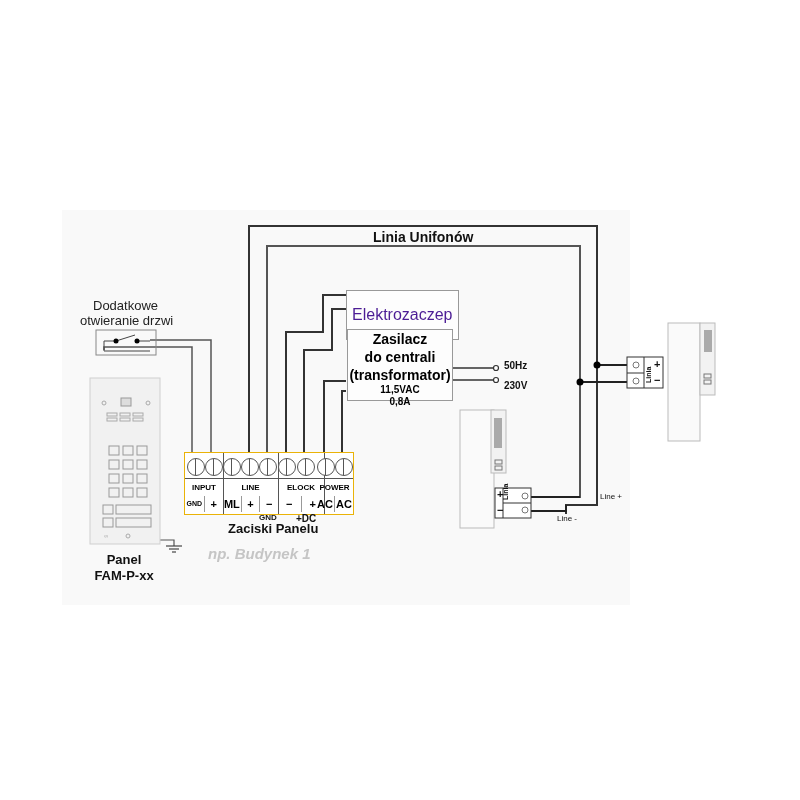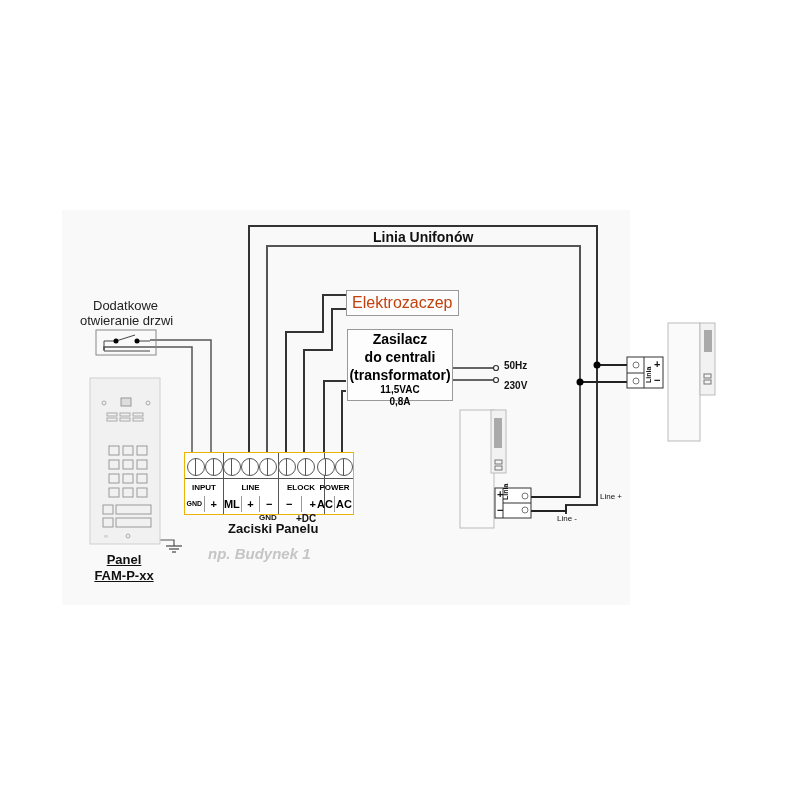--- a/index.html
+++ b/index.html
@@ -4,21 +4,21 @@
   <style>
     html, body { margin: 0; padding: 0; background: #ffffff; }
     body { width: 800px; height: 800px; position: relative; overflow: hidden; font-family: "Liberation Sans", sans-serif; }
     #canvas { position: absolute; left: 0; top: 0; }
     .bg-area { position: absolute; left: 62px; top: 210px; width: 568px; height: 395px; background: #f9f9f9; }
     .lbl { position: absolute; color: #111; white-space: nowrap; }
     .title-line { font-size: 14px; font-weight: bold; }
     .small { font-size: 13px; color: #222; }
     .bold-s { font-size: 10px; font-weight: bold; }
     .box { position: absolute; border: 1px solid #999; background: #fdfdfd; }
-    .elek { font-size: 16px; color: #c2410c; padding: 3px 5px; }
+    .elek { font-size: 16px; color: #4c1d95; padding: 15px 5px; }
     .zas { text-align: center; font-weight: bold; }
     .zas .l1 { font-size: 14px; line-height: 18px; }
     .zas .l2 { font-size: 10px; line-height: 12px; }
     .panel-name { font-size: 13px; font-weight: bold; text-align: center; line-height: 16px; }
     .watermark { font-size: 15px; font-style: italic; font-weight: bold; color: #c5c5c5; }
     .term-block { position: absolute; left: 184px; top: 452px; width: 168px; height: 61px; border: 1px solid #eab308; background: #fff; }
     .tb-group { position: absolute; top: 0; height: 61px; border-right: 1px solid #555; }
     .tb-group:last-child { border-right: none; }
     .tb-hdr { position: absolute; top: 30px; left: 0; right: 0; text-align: center; font-size: 8px; font-weight: bold; }
     .tb-pins { position: absolute; top: 43px; left: 0; right: 0; display: flex; }
@@ -197,21 +197,21 @@
     </div>
   </div>
 </div>
 
 <div class="lbl" style="left:259px; top:513px; font-size:8px; font-weight:bold;">GND</div>
 <div class="lbl" style="left:296px; top:513px; font-size:10px; font-weight:bold;">+DC</div>
 <div class="lbl" style="left:228px; top:521px; font-size:13px; font-weight:bold;">Zaciski Panelu</div>
 
 <div class="lbl watermark" style="left:208px; top:545px;">np. Budynek 1</div>
 
-<div class="lbl panel-name" style="left:92px; top:552px; width:64px;text-decoration:underline;">
+<div class="lbl panel-name" style="left:92px; top:552px; width:64px;">
   <div>Panel</div>
   <div>FAM-P-xx</div>
 </div>
 
 <div class="lbl" style="left:497px; top:488px; font-size:11px; font-weight:bold;">+</div>
 <div class="lbl" style="left:497px; top:504px; font-size:11px; font-weight:bold;">−</div>
 <div class="lbl" style="left:502px; top:500px; font-size:7px; font-weight:bold; transform:rotate(-90deg); transform-origin:left top;">Linia</div>
 
 <div class="lbl" style="left:654px; top:358px; font-size:11px; font-weight:bold;">+</div>
 <div class="lbl" style="left:654px; top:374px; font-size:11px; font-weight:bold;">−</div>

